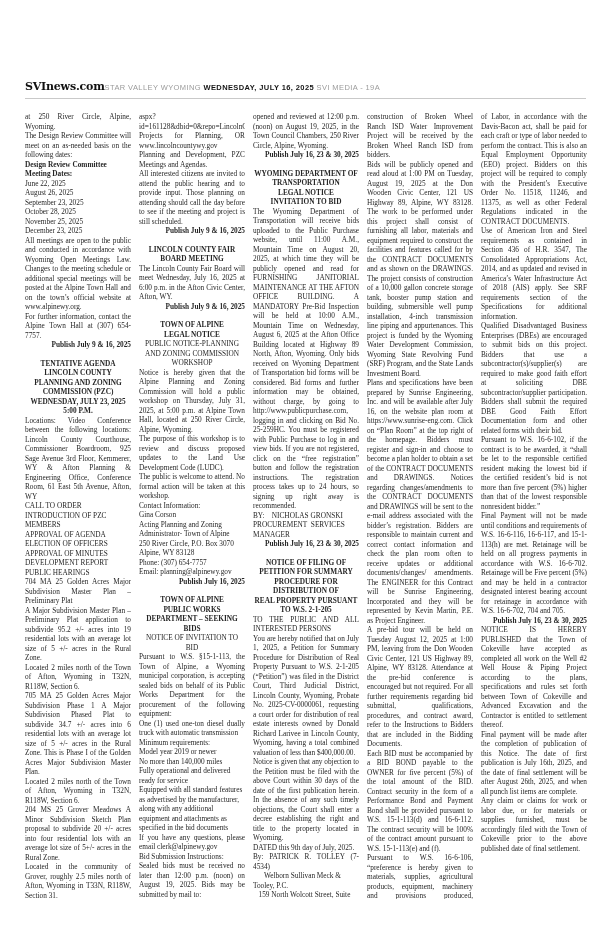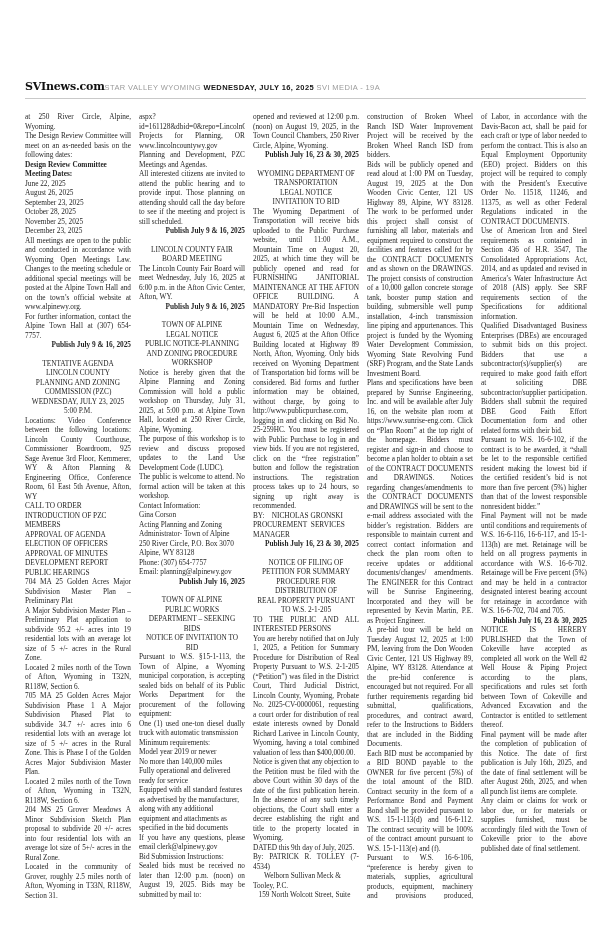--- a/index.html
+++ b/index.html
@@ -25,21 +25,21 @@
   #columns{
     display:flex;gap:8px;padding:13px 2px 0 25px;box-sizing:border-box;
     height:800px;overflow:hidden;
   }
   .col{
     flex:0 0 106px;width:106px;font-size:7.3px;line-height:9.5px;
     text-align:justify;overflow:hidden;
   }
   .p{margin:0;text-align:justify;}
   .pb{margin:0;font-weight:bold;text-align:left;}
-  .h{margin:9px 0 0 0;font-weight:normal;text-align:center;white-space:pre-line;text-align-last:center;}
+  .h{margin:9px 0 0 0;font-weight:bold;text-align:center;white-space:pre-line;text-align-last:center;}
   .sub{margin:0;text-align:center;white-space:pre-line;text-align-last:center;}
   .pub{margin:0;font-weight:bold;text-align:right;}
   .lines{margin:0;}
   .ln{text-align:left;white-space:pre-wrap;}
 </style>
 </head>
 <body>
 
 <div class="page">
   <header>
@@ -93,21 +93,21 @@
         <div class="p">aspx?id=161128&amp;dbid=0&amp;repo=LincolnCounty Projects for Planning, OR www.lincolncountywy.gov Planning and Development, PZC Meetings and Agendas.</div>
         <div class="p">All interested citizens are invited to attend the public hearing and to provide input. Those planning on attending should call the day before to see if the meeting and project is still scheduled.</div>
         <div class="pub">Publish July 9 &amp; 16, 2025</div>
         <div class="h">LINCOLN COUNTY FAIR
 BOARD MEETING</div>
         <div class="p">The Lincoln County Fair Board will meet Wednesday, July 16, 2025 at 6:00 p.m. in the Afton Civic Center, Afton, WY.</div>
         <div class="pub">Publish July 9 &amp; 16, 2025</div>
         <div class="h">TOWN OF ALPINE
 LEGAL NOTICE</div>
         <div class="sub">PUBLIC NOTICE-PLANNING
-AND ZONING PROCEDURE
+AND ZONING COMMISSION
 WORKSHOP</div>
         <div class="p">Notice is hereby given that the Alpine Planning and Zoning Commission will hold a public workshop on Thursday, July 31, 2025, at 5:00 p.m. at Alpine Town Hall, located at 250 River Circle, Alpine, Wyoming.</div>
         <div class="p">The purpose of this workshop is to review and discuss proposed updates to the Land Use Development Code (LUDC).</div>
         <div class="p">The public is welcome to attend. No formal action will be taken at this workshop.</div>
         <div class="lines">
           <div class="ln">Contact Information:</div>
           <div class="ln">Gina Corson</div>
           <div class="ln">Acting Planning and Zoning Administrator- Town of Alpine</div>
           <div class="ln">250 River Circle, P.O. Box 3070</div>
           <div class="ln">Alpine, WY 83128</div>

